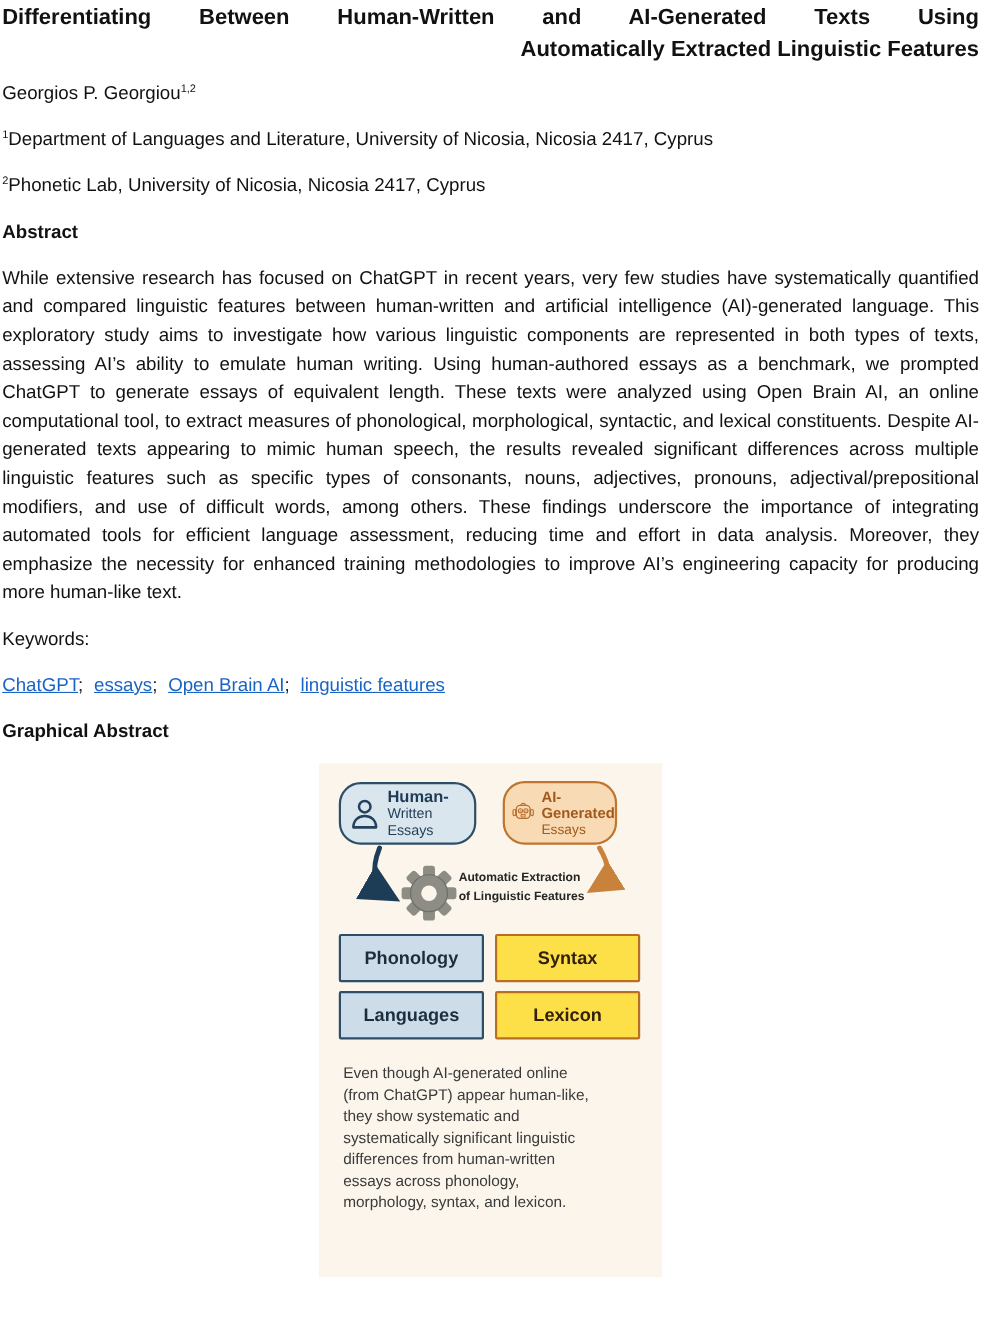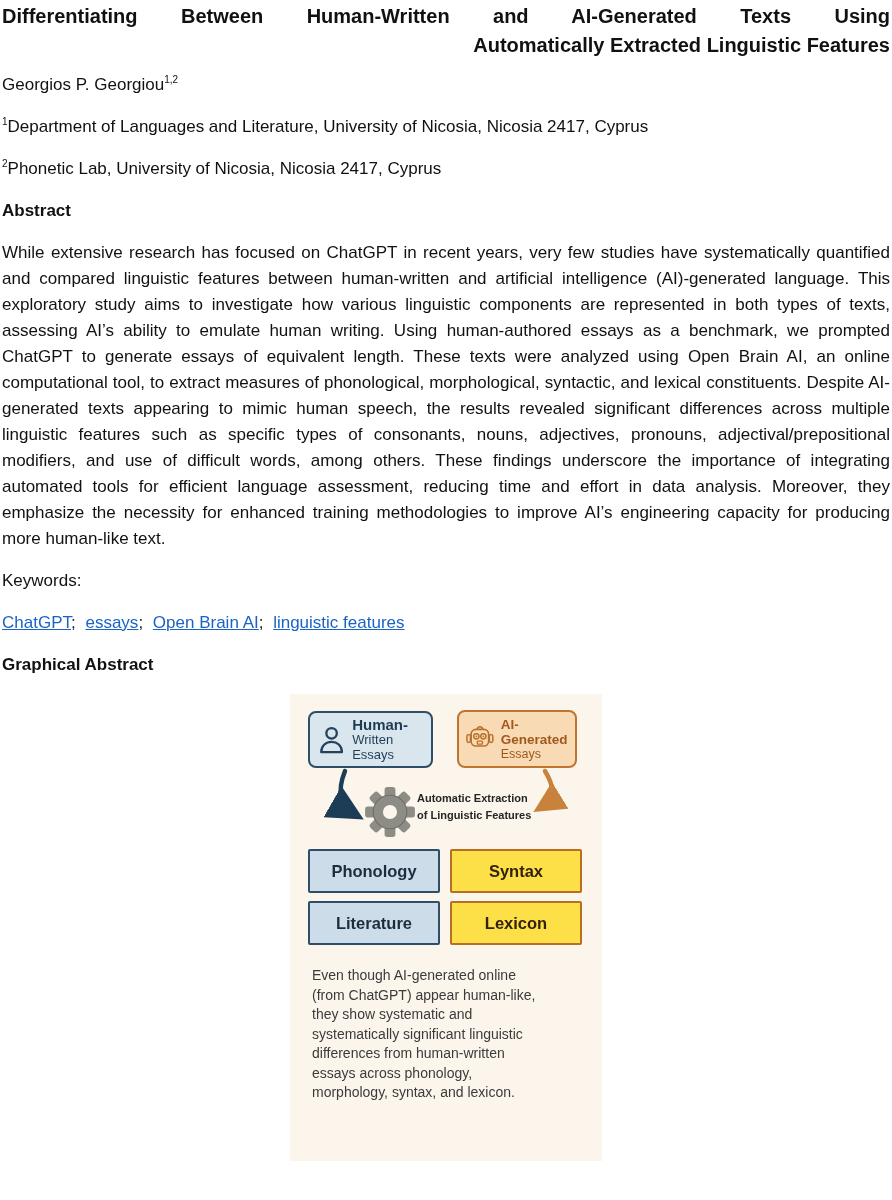--- a/index.html
+++ b/index.html
@@ -22,28 +22,28 @@
   .kw-link{color:#1a63c6;text-decoration:underline;cursor:pointer;}
   .kw-sep{color:#222;margin-right:5px;}
 
   
   .figure{
     position:relative;width:312px;height:467px;margin:5px auto 0 auto;
     background:#fbf5ec;
   }
   .fig-box{
     position:absolute;display:flex;align-items:center;box-sizing:border-box;
-    border-radius:8px;
+    border-radius:20px;
   }
   .hw-box{
     left:18px;top:17px;width:125px;height:57px;
     background:#d9e6ee;border:2.5px solid #2e4d66;padding-left:7px;
   }
   .ai-box{
-    left:167px;top:16px;width:120px;height:58px;
+    left:167px;top:16px;width:104px;height:58px;
     background:#f8dab4;border:2.5px solid #bf752f;padding-left:6px;justify-content:flex-end;
   }
   .box-text{margin-left:6px;line-height:15px;}
   .hw-box .box-title{font-weight:bold;font-size:15px;color:#1f3c55;}
   .hw-box .box-sub{font-size:13px;color:#1f3c55;}
   .ai-box .box-title{font-weight:bold;font-size:13.5px;color:#a1591b;}
   .ai-box .box-sub{font-size:12.5px;color:#a1591b;}
   .process-label{
     position:absolute;left:127px;top:96px;width:150px;
     font-weight:bold;font-size:11px;line-height:16.5px;color:#262626;
@@ -153,21 +153,21 @@
       </g>
     </svg>
 
     <div class="process-label">
       <div>Automatic Extraction</div>
       <div>of Linguistic Features</div>
     </div>
 
     <div class="cat-box cat-blue cat-0">Phonology</div>
     <div class="cat-box cat-orange cat-1">Syntax</div>
-    <div class="cat-box cat-blue cat-2">Literature</div>
+    <div class="cat-box cat-blue cat-2">Languages</div>
     <div class="cat-box cat-orange cat-3">Lexicon</div>
 
     <div class="fig-caption">
       <div>Even though AI-generated online</div>
       <div>(from ChatGPT) appear human-like,</div>
       <div>they show systematic and</div>
       <div>systematically significant linguistic</div>
       <div>differences from human-written</div>
       <div>essays across phonology,</div>
       <div>morphology, syntax, and lexicon.</div>

